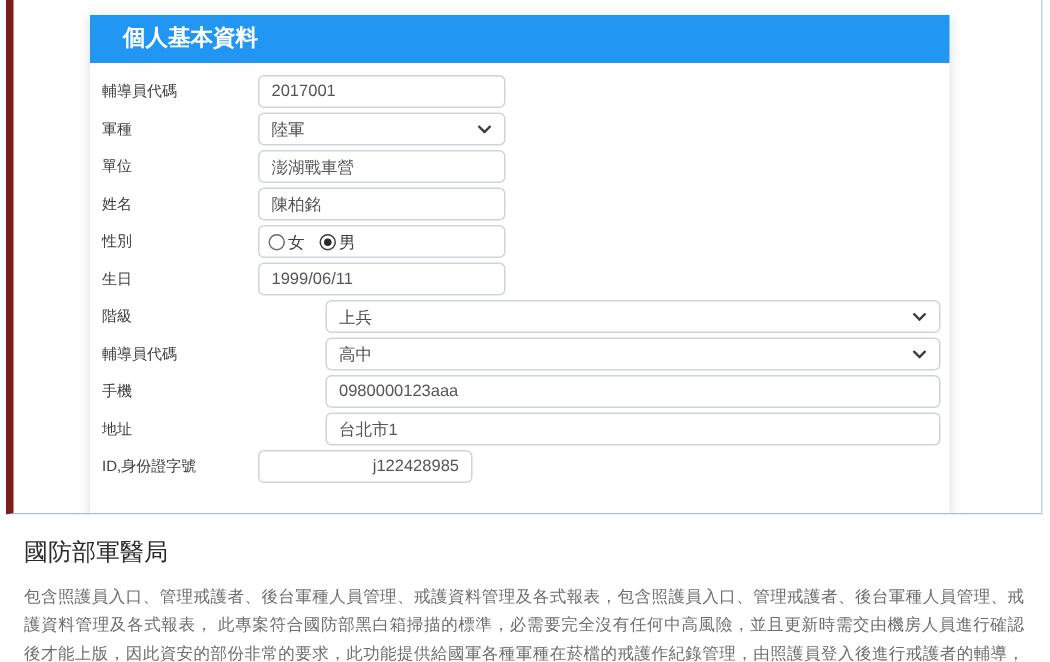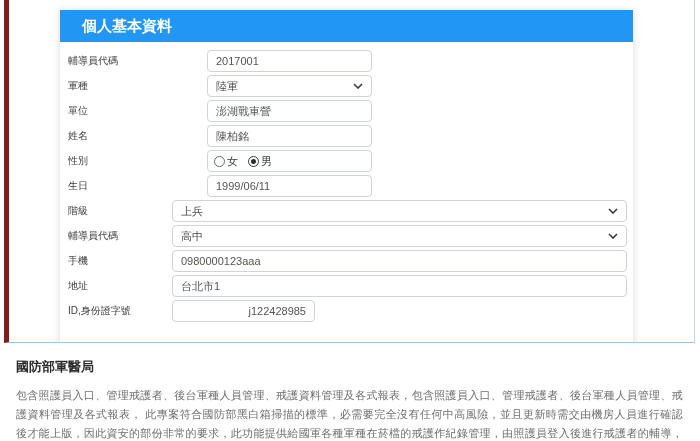--- a/index.html
+++ b/index.html
@@ -41,42 +41,42 @@
   .inp,.inp-box,.sel{
     height:22px;box-sizing:border-box;
     border:1px solid #ced4da;border-radius:4px;
     background:#ffffff;
     font-size:11px;color:#555;
     font-family:"Liberation Sans","DejaVu Sans",sans-serif;
   }
   .inp{padding:0 8px;outline:none;}
   .inp-box{display:flex;align-items:center;padding:0 6px;}
   .sel{display:flex;align-items:center;justify-content:space-between;padding:0 8px;color:#4a4a4a;cursor:pointer;}
-  .w-short{width:165px;margin-left:35px;}
-  .w-long{width:457px;}
+  .w-short{width:165px;}
+  .w-long{width:457px;margin-left:45px;}
   .w-xshort{width:143px;text-align:right;}
   .chev{display:flex;align-items:center;color:#343a40;}
   .chev svg{display:block;}
   .radio{
     display:inline-block;width:11px;height:11px;border-radius:50%;
     border:1px solid #6b6b6b;background:#fff;margin-right:2px;box-sizing:border-box;
     position:relative;cursor:pointer;
   }
   .radio.checked{border-color:#3c3c3c;}
   .radio.checked::after{
     content:"";position:absolute;left:2px;top:2px;width:5px;height:5px;
     border-radius:50%;background:#2b2b2b;
   }
   .radio-lbl{font-size:11px;color:#3d3d3d;margin-right:10px;}
   
   .footer{
     position:absolute;left:4px;top:343px;width:691px;
     box-sizing:border-box;padding:15px 12px 0 12px;background:#ffffff;
   }
-  .footer-title{font-size:13px;font-weight:bold;color:#2b2b2b;margin-bottom:10px;}
+  .footer-title{font-size:16px;font-weight:normal;color:#2b2b2b;margin-bottom:10px;}
   .footer-desc{
     font-size:11px;color:#6e6e6e;line-height:19px;
     text-align:justify;letter-spacing:0.3px;
   }
 </style>
 </head>
 <body>
 
 <div class="outer">
   <div class="card">

